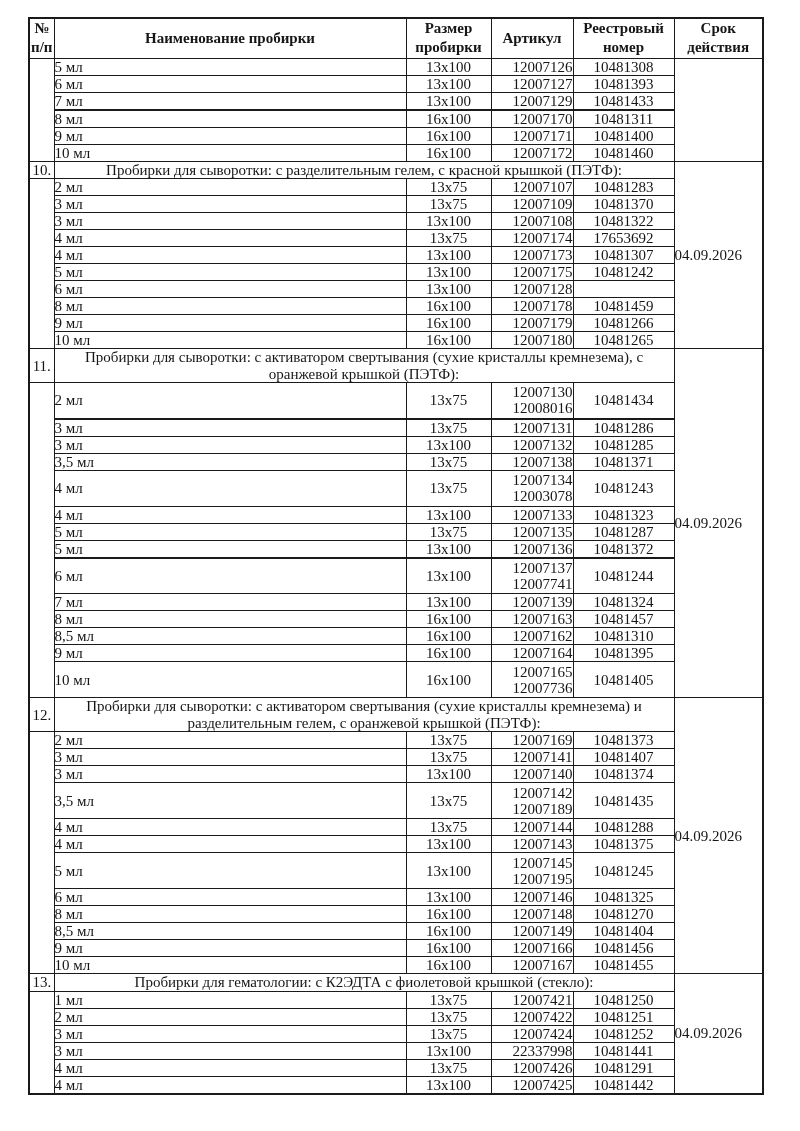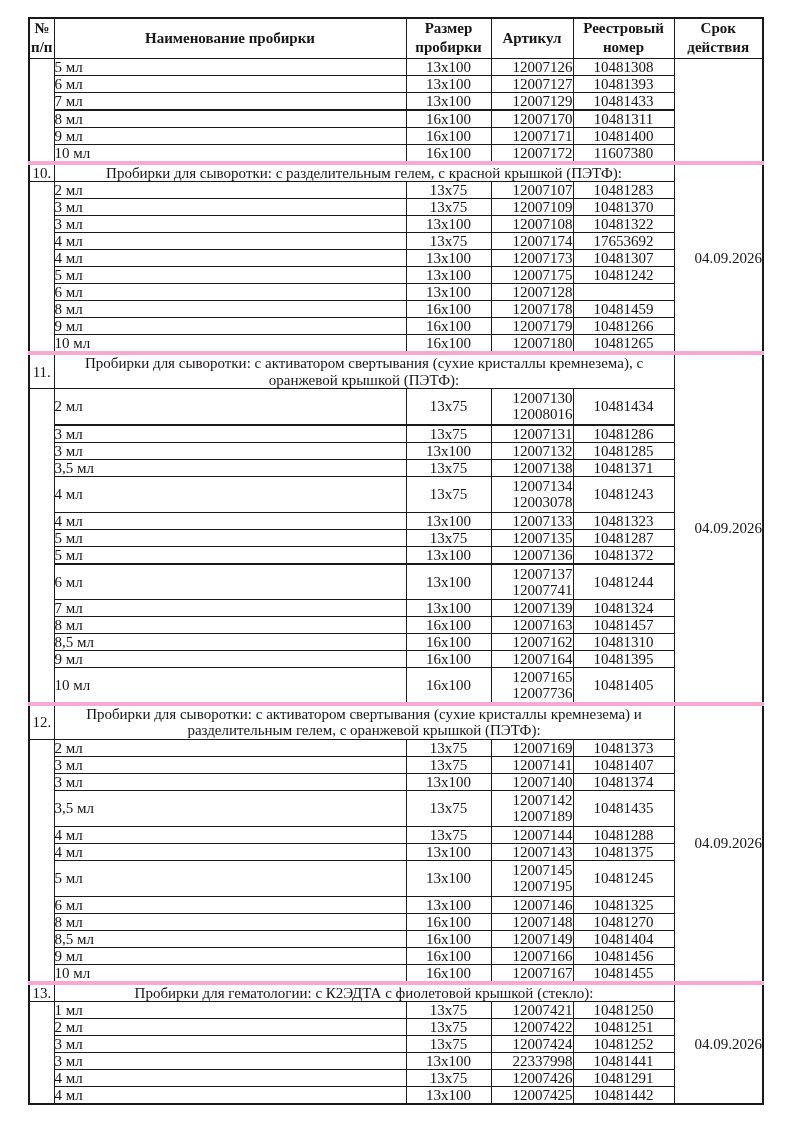--- a/index.html
+++ b/index.html
@@ -55,25 +55,25 @@
     font-weight: normal;
     text-align: center;
     vertical-align: middle;
     line-height: 16.5px;
   }
   td.num {
     text-align: center;
     vertical-align: middle;
   }
   td.validity {
-    text-align: right;
+    text-align: left;
     vertical-align: middle;
     margin-left: 28px;
   }
-  tr.section-top > td { border-top: 4px solid #f9a8d4; }
+  tr.section-top > td { border-top: 1px solid #f9a8d4; }
   tr.thick > td { border-top: 2px solid #1a1a1a; }
   .art-line { text-align: right; line-height: 16px; }
 </style>
 </head>
 <body>
 
 <div class="page">
   <table class="tubes">
     <colgroup>
       <col style="width:25px">
@@ -139,21 +139,21 @@
             <div class="art-line">12007171</div>
           </td>
           <td class="c">10481400</td>
         </tr>
         <tr class="data">
           <td class="name">10 мл</td>
           <td class="c">16x100</td>
           <td class="c">
             <div class="art-line">12007172</div>
           </td>
-          <td class="c">11607380</td>
+          <td class="c">10481460</td>
         </tr>
         <tr class="h1 section-top">
           <td class="num">10.</td>
           <td class="section-title" colspan="4">Пробирки для сыворотки: с разделительным гелем, с красной крышкой (ПЭТФ):</td>
           <td class="validity" rowspan="11">04.09.2026</td>
         </tr>
         <tr class="data">
           <td class="num" rowspan="10"></td>
           <td class="name">2 мл</td>
           <td class="c">13x75</td>

